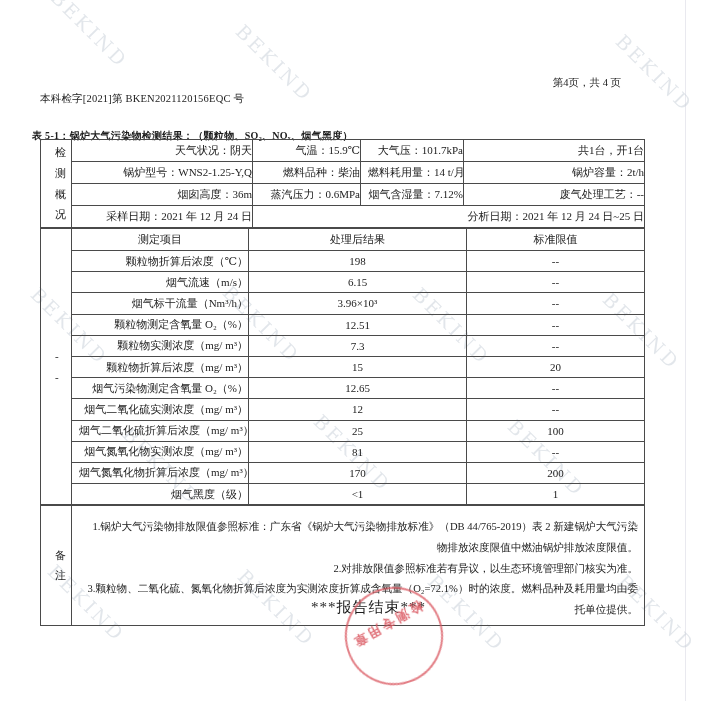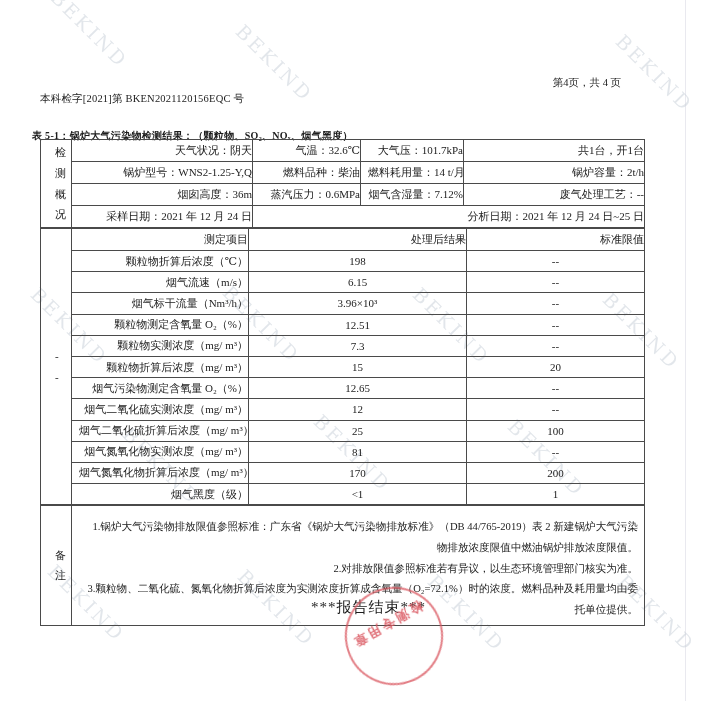--- a/index.html
+++ b/index.html
@@ -31,21 +31,21 @@
   .doc-title{position:absolute;left:32px;top:112px;font-size:10px;font-weight:bold;letter-spacing:.3px;margin-top:17px;}
   
   .tables{position:absolute;left:40px;top:139px;width:604px;}
   table{border-collapse:collapse;table-layout:fixed;width:604px;background:transparent;}
   td,th{border:1px solid var(--border);font-size:11px;font-weight:normal;
         padding:0 0 0 7px;text-align:right;vertical-align:middle;
         overflow:hidden;white-space:nowrap;}
   .ov-table td{height:21px;}
   .side-cell{width:31px;padding:0 14px;text-align:center;white-space:normal;
              word-break:break-all;line-height:1.9;font-size:11px;}
-  .rs-table th{height:21px;padding:0;}
+  .rs-table th{height:21px;text-align:center;padding:0;}
   .rs-table td{height:20.2px;}
   .rs-table td.c{text-align:center;padding:0;margin-top:10px;}
   .rm-table td{white-space:normal;vertical-align:middle;}
   .rm-content{padding:11px 6px 4px 7px;}
   .rm-item{font-size:10.6px;line-height:1.95;padding-left:11px;text-indent:-11px;white-space:normal;}
   
   .footer{position:absolute;left:0;top:598px;width:701px;text-align:center;
           font-size:15px;padding-left:36px;box-sizing:border-box;letter-spacing:1px;}
   .stamp{
     position:absolute;left:345px;top:587px;width:94px;height:94px;border-radius:50%;
@@ -94,21 +94,21 @@
           <col style="width:31px">
           <col style="width:181px">
           <col style="width:108px">
           <col style="width:103px">
           <col style="width:181px">
         </colgroup>
       <tbody id="overview-body">
           <tr>
             <td class="side-cell" rowspan="4">检测概况</td>
             <td>天气状况：阴天</td>
-            <td>气温：32.6℃</td>
+            <td>气温：15.9℃</td>
             <td>大气压：101.7kPa</td>
             <td>共1台，开1台</td>
           </tr>
           <tr>
             <td>锅炉型号：WNS2-1.25-Y,Q</td>
             <td>燃料品种：柴油</td>
             <td>燃料耗用量：14 t/月</td>
             <td>锅炉容量：2t/h</td>
           </tr>
           <tr>

